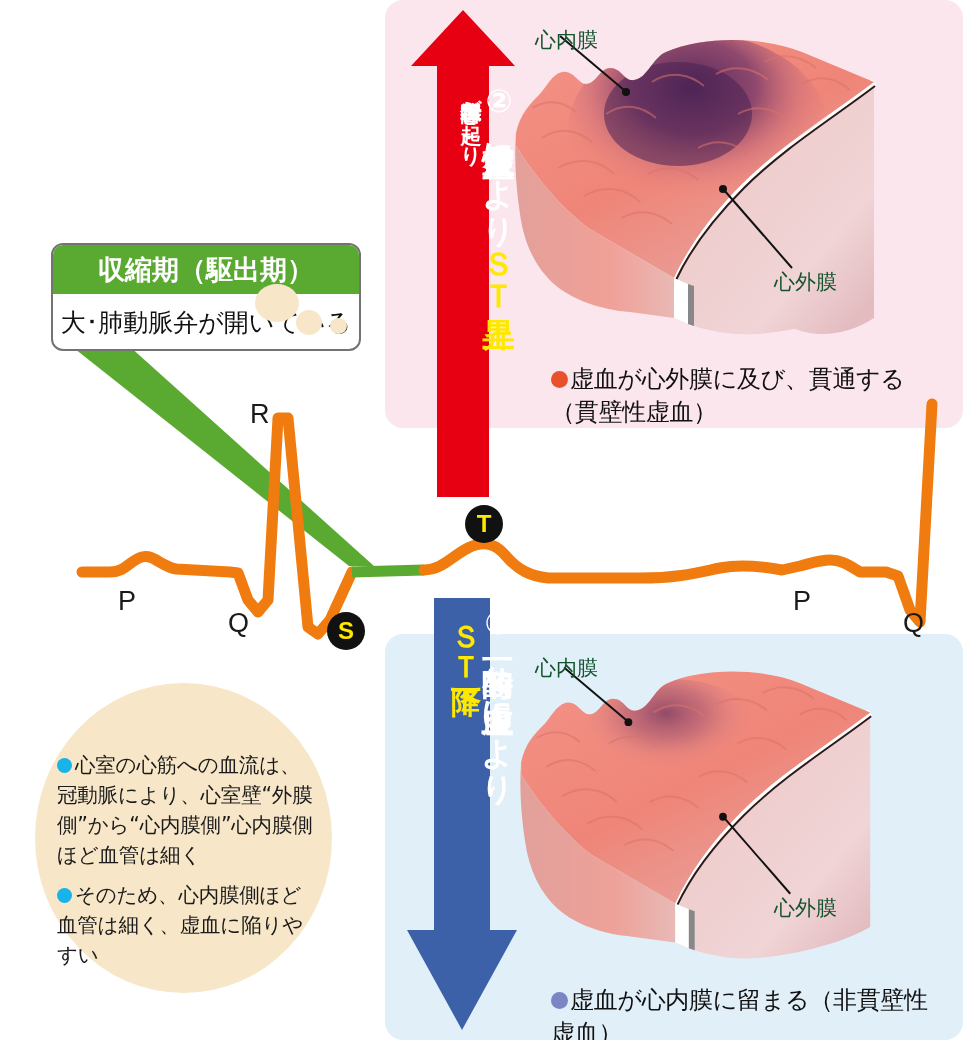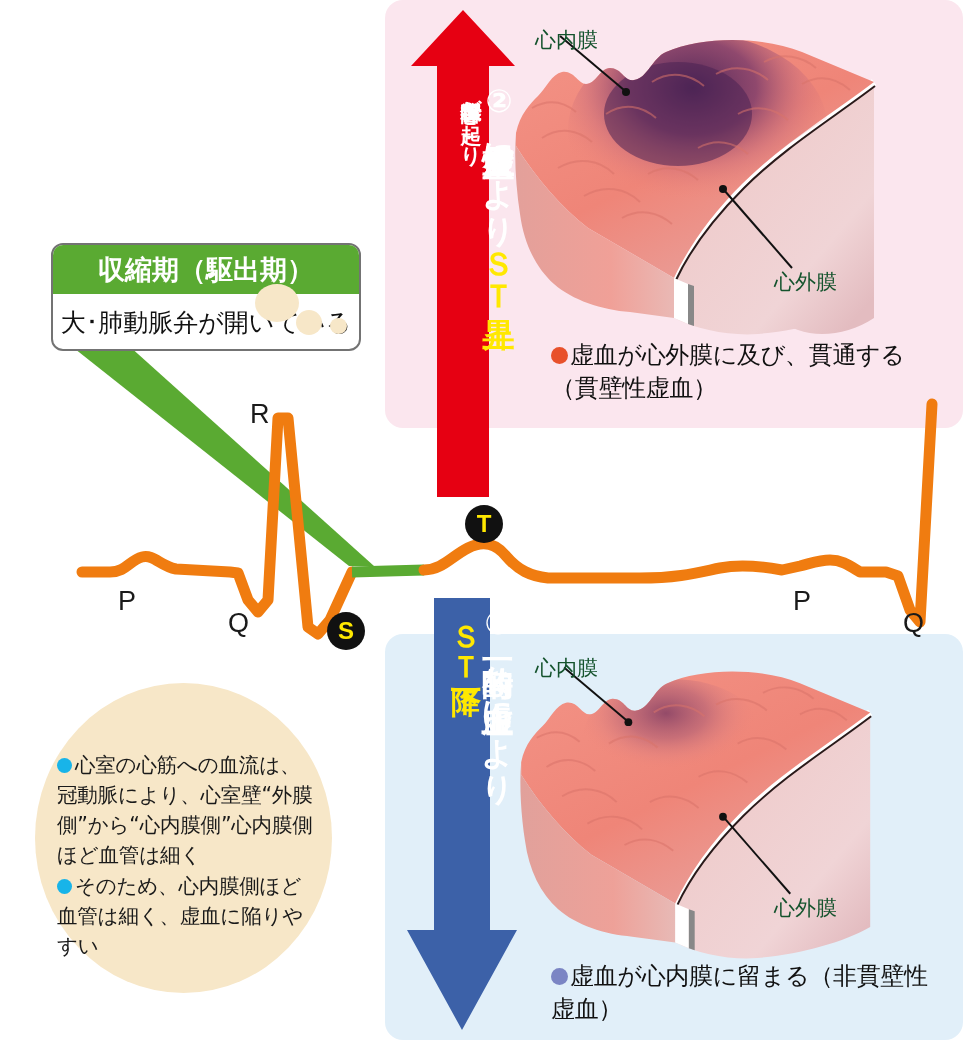--- a/index.html
+++ b/index.html
@@ -110,22 +110,22 @@
 
   .tissue-label{
     position:absolute;color:#14532d;
     font-family:"DejaVu Sans","Liberation Sans",sans-serif;
     font-size:21px;white-space:nowrap;
   }
 
   
   .caption{
     position:absolute;
-    font-family:Liberation Serif, serif;
-    font-size:24px;line-height:1.38;color:#111;letter-spacing:-0.3px;
+    font-family:Liberation Sans, sans-serif;
+    font-size:24px;line-height:1.38;color:#111;letter-spacing:-0.3px;margin-top:23px;
   }
   #cap-top{left:551px;top:339px;width:390px;}
   #cap-bot{left:551px;top:960px;width:390px;}
   .cdot{display:inline-block;width:17px;height:17px;border-radius:50%;vertical-align:-1px;margin-right:2px;}
   .cdot.red{background:#e8512b;}
   .cdot.blue{background:#7b85c4;}
 </style>
 </head>
 <body>
 
@@ -208,21 +208,21 @@
   <div class="wave-label" style="left:793px;top:586px;">P</div>
   <div class="wave-label" style="left:903px;top:608px;">Q</div>
 
   <div class="dot-label" style="left:327px;top:612px;">S</div>
   <div class="dot-label" style="left:465px;top:505px;">T</div>
 
   <div id="bubble">
     <div id="bubble-ellipse"></div>
     <div id="bubble-text">
       <div><span class="bdot"></span><span>心室の心筋への血流は、冠動脈により、心室壁“外膜側”から“心内膜側”心内膜側ほど血管は細く</span></div>
-      <div style="margin-top:1px;"><span class="bdot"></span><span>そのため、心内膜側ほど血管は細く、虚血に陥りやすい</span></div>
+      <div style="margin-top:10px;"><span class="bdot"></span><span>そのため、心内膜側ほど血管は細く、虚血に陥りやすい</span></div>
     </div>
   </div>
   <div class="tail" id="tail1"></div>
   <div class="tail" id="tail2"></div>
   <div class="tail" id="tail3"></div>
 
   <div class="tissue" id="tissue-top">
     <svg width="440" height="320" viewBox="0 0 440 320">
       <defs>
         <linearGradient id="mus-t" x1="0" y1="0" x2="0.75" y2="1">

